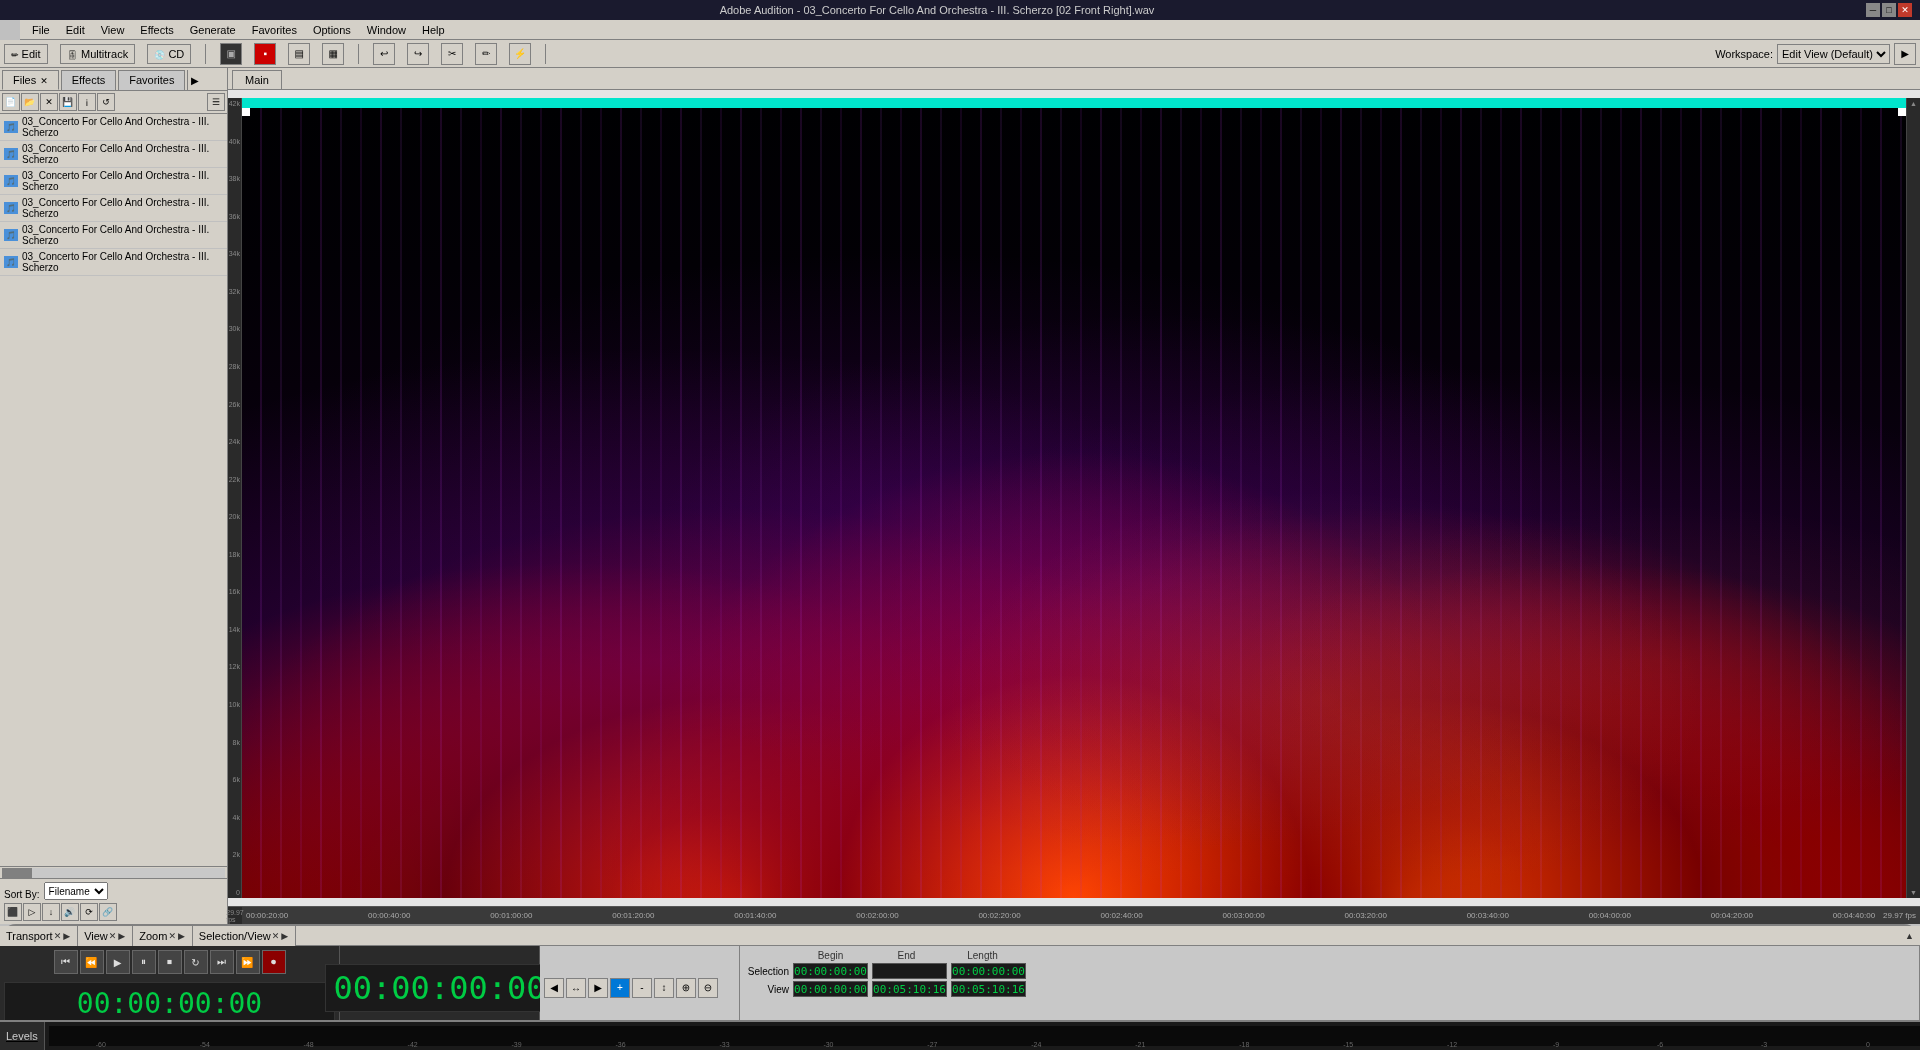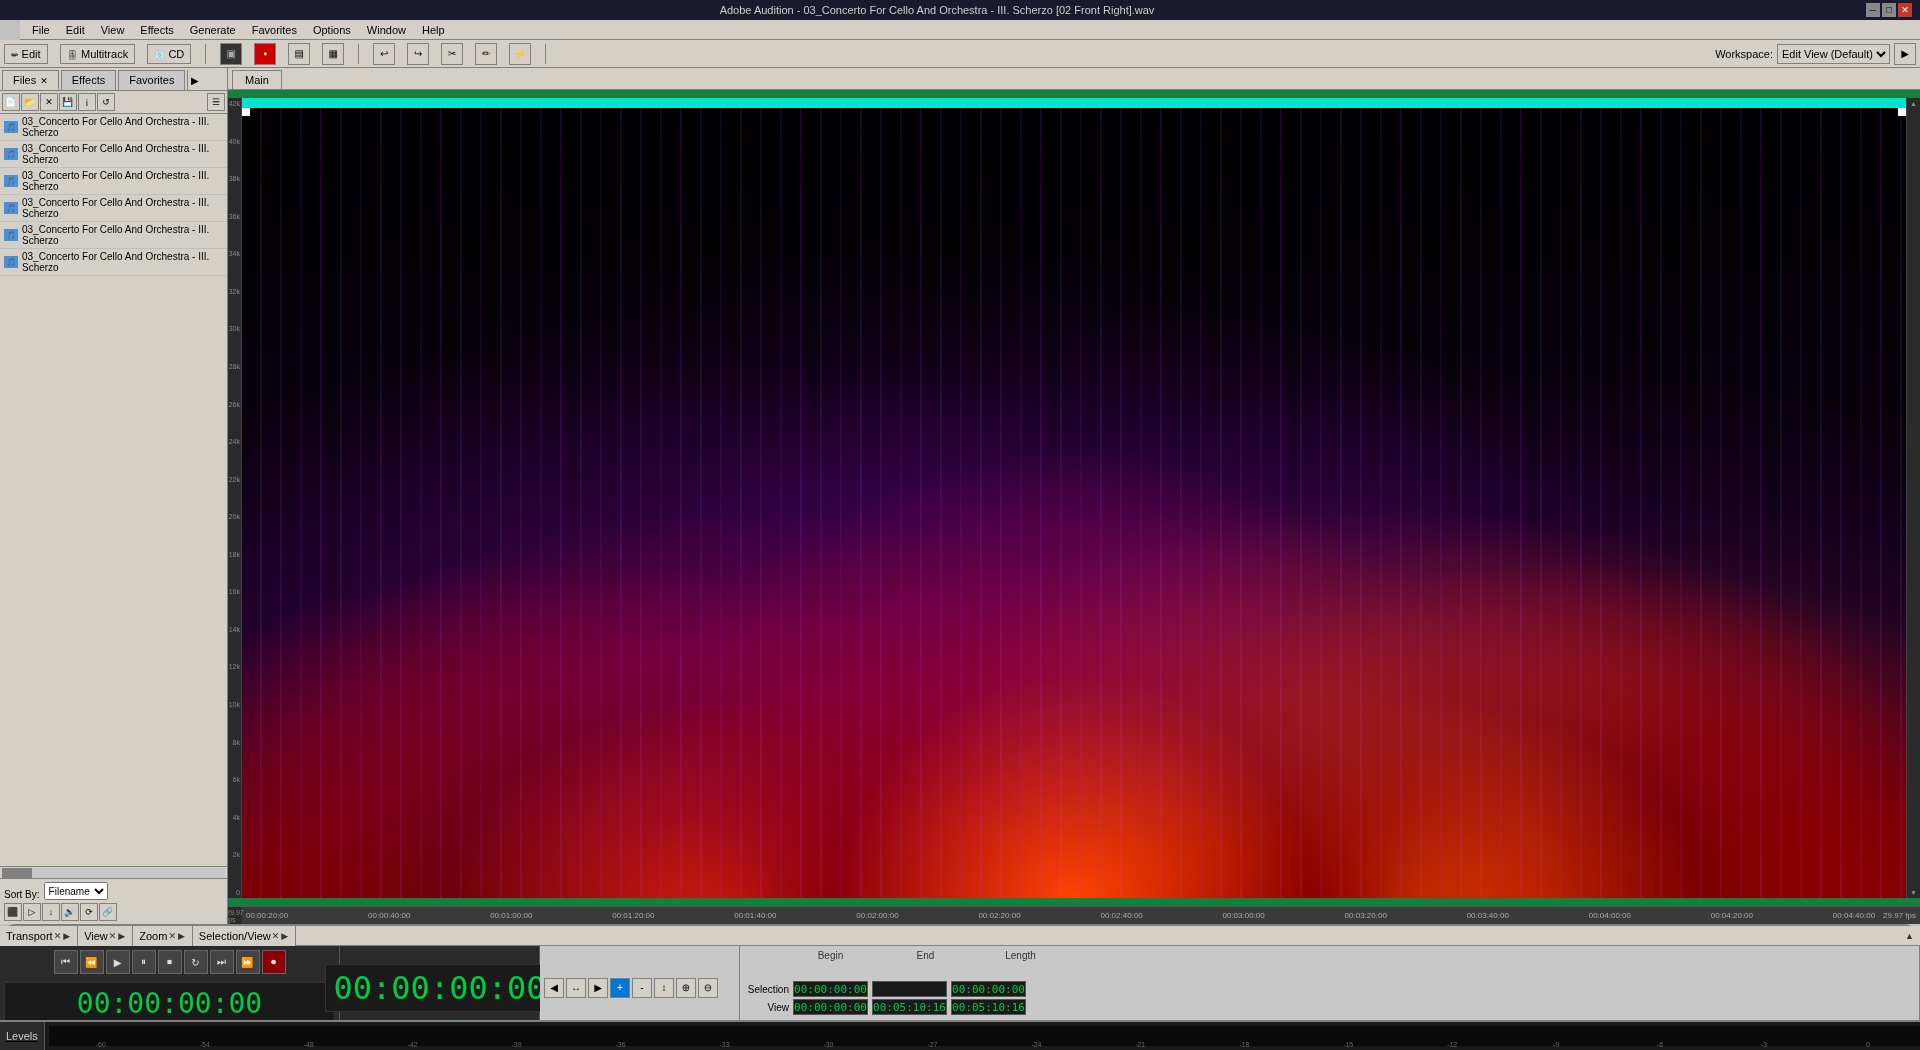--- a/index.html
+++ b/index.html
@@ -109,21 +109,21 @@
     
     #panel-bottom {
       padding: 3px 4px; background: #d4d0c8; border-top: 1px solid #808080;
     }
     #sort-by { display: flex; align-items: flex-end; gap: 4px; font-size: 10px; }
     #sort-by select { height: 18px; font-size: 10px; }
     #panel-bottom-tools { display: flex; gap: 1px; margin-top: 3px; }
 
     
     #waveform-area {
-      flex: 1; background: #15803d; position: relative; display: flex; flex-direction: column; gap: 8px;
+      flex: 1; background: #e5e5e5; position: relative; display: flex; flex-direction: column; gap: 8px;
     }
     #main-tab-bar {
       height: 22px; background: #d4d0c8; border-bottom: 1px solid #808080;
       display: flex; align-items: flex-end; padding: 0 4px;
     }
     .main-tab {
       padding: 3px 12px; cursor: pointer; font-size: 11px;
       border: 1px solid #808080; border-bottom: none;
       background: #c8c8c8;
     }
@@ -260,21 +260,21 @@
       padding: 4px;
     }
     .sel-row { display: flex; align-items: center; gap: 4px; margin-bottom: 2px; font-size: 10px; }
     .sel-label { width: 45px; text-align: right; }
     .sel-input {
       width: 75px; height: 16px; background: #1a1a1a; color: #00cc44;
       border: 1px solid #555; font-family: monospace; font-size: 11px;
       text-align: center;
     }
     .sel-col-header { font-size: 10px; color: #333; }
-    .sel-headers { display: flex; gap: 20px; margin-bottom: 20px; padding-left: 49px; }
+    .sel-headers { display: flex; gap: 1px; margin-bottom: 2px; padding-left: 49px; }
     
     
     #levels-area {
       height: 30px; background: #1a1a1a; border-top: 2px solid #808080;
       display: flex; align-items: center; text-decoration: underline;
     }
     #levels-label {
       padding: 0 6px; font-size: 11px; color: #ccc; background: #2a2a2a;
       height: 100%; display: flex; align-items: center; border-right: 1px solid #555;
     }

